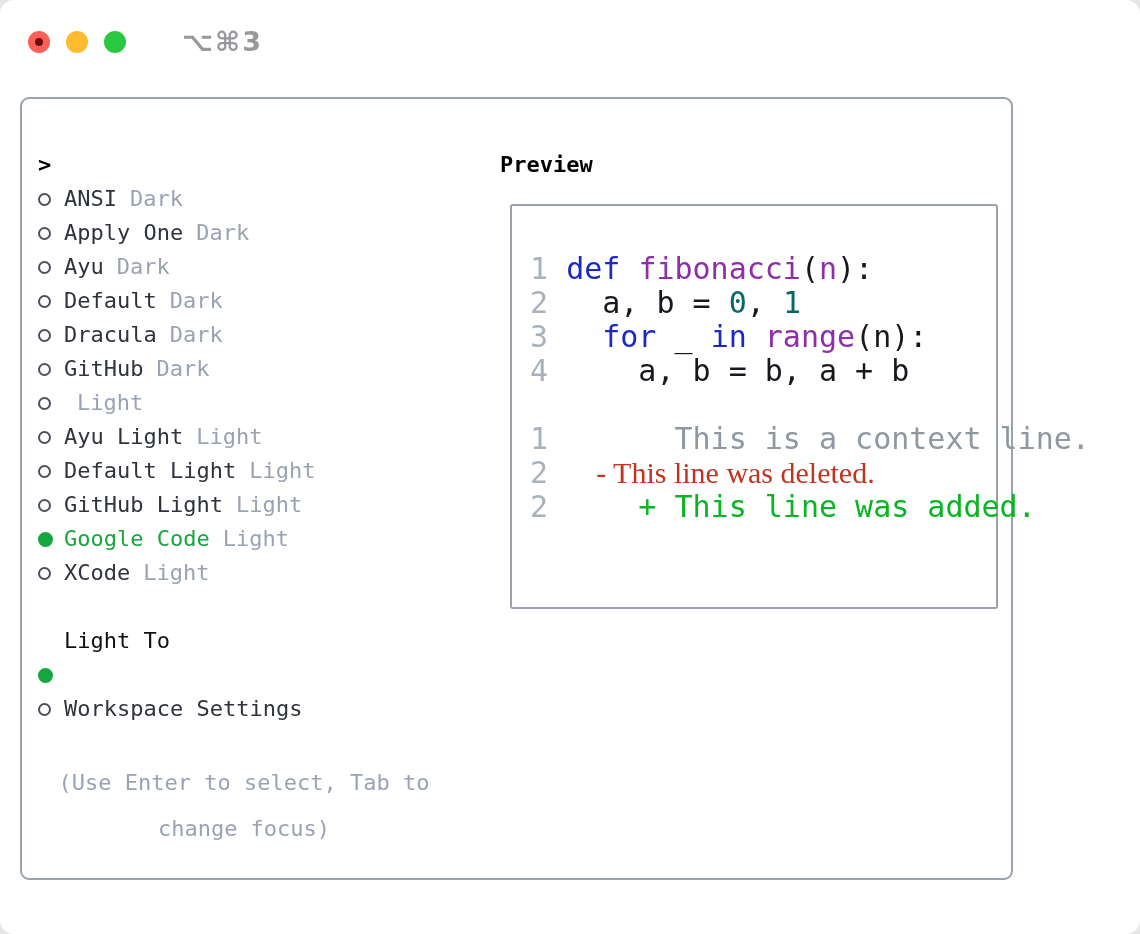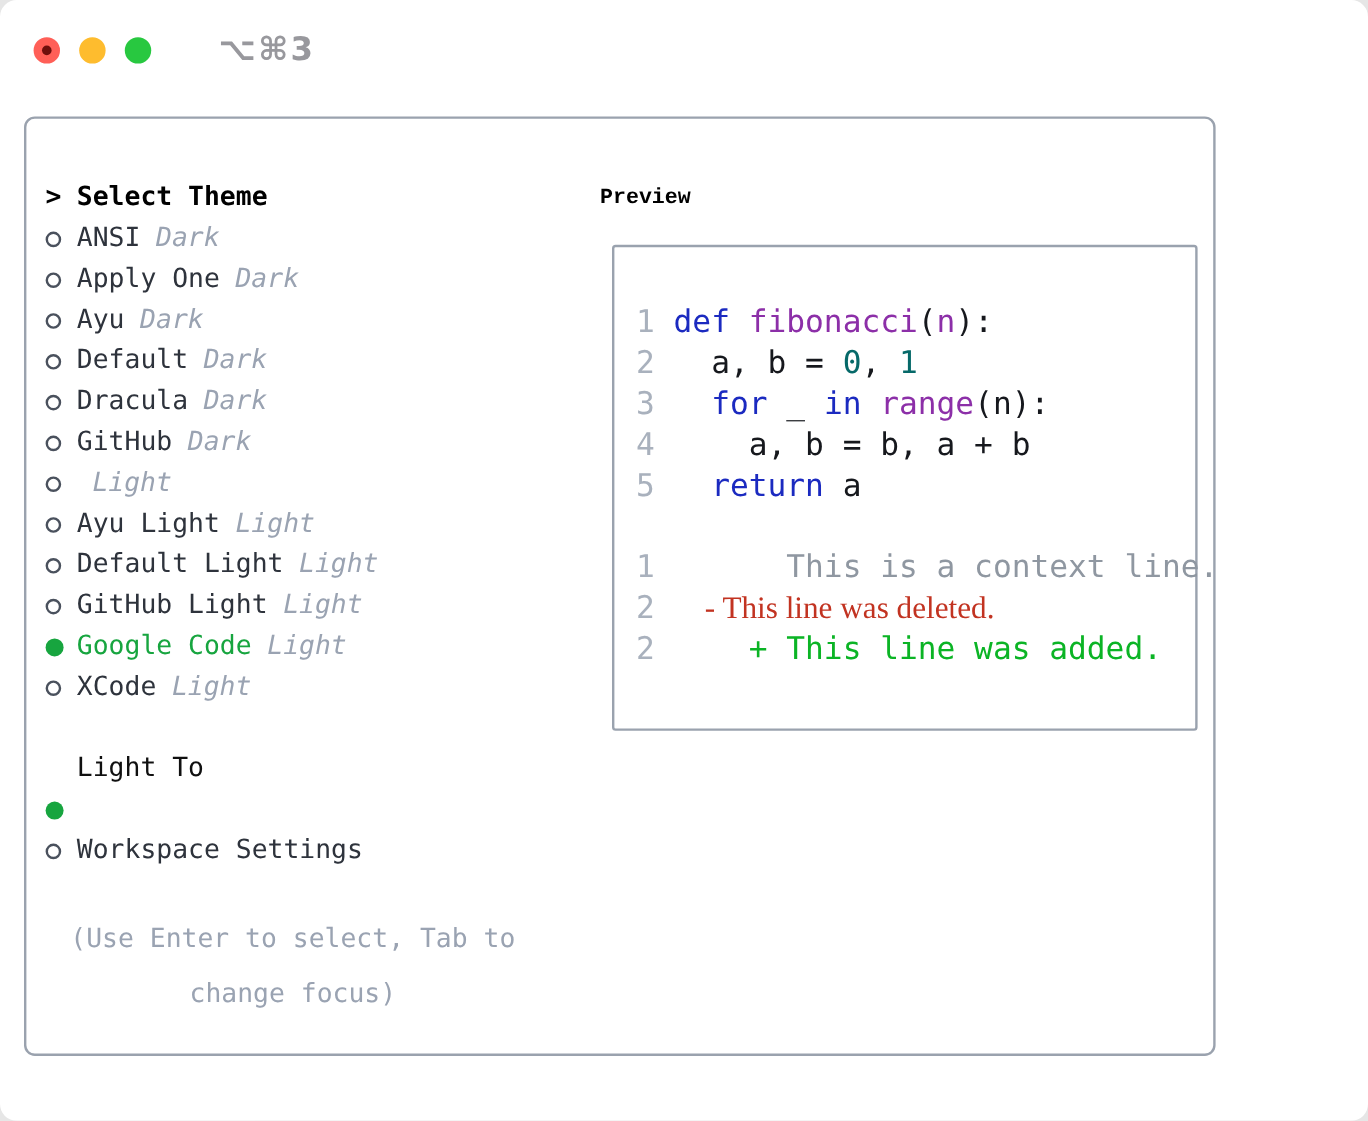--- a/index.html
+++ b/index.html
@@ -21,28 +21,28 @@
   .list{position:absolute;left:16px;top:49px;font-size:22px;line-height:34px;}
   .row{display:flex;align-items:center;height:34px;white-space:pre;}
   .marker{width:26px;flex:none;display:flex;align-items:center;}
   .prompt{color:#000;font-weight:bold;}
   .radio{width:13px;height:13px;border:2px solid #4a515d;border-radius:50%;box-sizing:border-box;}
   .radio.sel{width:15px;height:15px;border:none;background:var(--accent-green);}
   .hdr{color:#000;font-weight:bold;}
   .hdr2{color:#101010;}
   .name{color:var(--name-dark);}
   .name.sel{color:var(--accent-green);}
-  .variant{color:var(--muted-gray);margin-left:13px;font-style:italic;}
+  .variant{color:var(--muted-gray);margin-left:13px;}
   .spacer{height:34px;}
   .hint{width:412px;color:var(--muted-gray);line-height:46px;text-align:center;}
   
-  .preview-title{position:absolute;left:478px;top:49px;font-size:18px;line-height:34px;font-weight:bold;color:#000;font-family:Liberation Mono, monospace;}
+  .preview-title{position:absolute;left:478px;top:49px;font-size:22px;line-height:34px;font-weight:bold;color:#000;}
   .preview-box{position:absolute;left:488px;top:105px;width:488px;height:405px;box-sizing:border-box;
                border:2px solid var(--border-gray);border-radius:3px;padding:46px 0 0 18px;}
-  .code-line{font-size:26px;line-height:34px;white-space:pre;}
+  .code-line{font-size:30px;line-height:34px;white-space:pre;}
   .code-line .num{color:var(--line-number-gray);}
   .seg.pl{color:var(--code-plain);}
   .seg.kw{color:var(--keyword-blue);}
   .seg.fn{color:var(--function-purple);}
   .seg.lit{color:var(--literal-teal);}
   .seg.ctx{color:var(--context-gray);text-align:right;}
   .seg.del{color:var(--deleted-red);font-family:Liberation Serif, serif;}
   .seg.add{color:var(--added-green);}
 </style>
 </head>
@@ -55,21 +55,20 @@
     <div class="dot dot-min"></div>
     <div class="dot dot-max"></div>
     <div class="win-title">⌥⌘3</div>
   </div>
 
   <div class="main-box">
 
     <div class="list">
       <div class="row">
         <span class="marker prompt">&gt;</span>
-        <span class="hdr">Select Theme</span>
       </div>
 
       <div id="theme-list">
           <div class="row"><span class="marker"><span class="radio"></span></span><span class="name">ANSI</span><span class="variant">Dark</span></div>
           <div class="row"><span class="marker"><span class="radio"></span></span><span class="name">Apply One</span><span class="variant">Dark</span></div>
           <div class="row"><span class="marker"><span class="radio"></span></span><span class="name">Ayu</span><span class="variant">Dark</span></div>
           <div class="row"><span class="marker"><span class="radio"></span></span><span class="name">Default</span><span class="variant">Dark</span></div>
           <div class="row"><span class="marker"><span class="radio"></span></span><span class="name">Dracula</span><span class="variant">Dark</span></div>
           <div class="row"><span class="marker"><span class="radio"></span></span><span class="name">GitHub</span><span class="variant">Dark</span></div>
           <div class="row"><span class="marker"><span class="radio"></span></span><span class="variant">Light</span></div>
@@ -98,21 +97,20 @@
     </div>
 
     <div class="preview-title">Preview</div>
 
     <div class="preview-box">
       <div id="code-block">
           <div class="code-line"><span class="num">1 </span><span class="seg kw">def</span><span class="seg pl"> </span><span class="seg fn">fibonacci</span><span class="seg pl">(</span><span class="seg fn">n</span><span class="seg pl">):</span></div>
           <div class="code-line"><span class="num">2 </span><span class="seg pl">  a, b = </span><span class="seg lit">0</span><span class="seg pl">, </span><span class="seg lit">1</span></div>
           <div class="code-line"><span class="num">3 </span><span class="seg pl">  </span><span class="seg kw">for</span><span class="seg pl"> _ </span><span class="seg kw">in</span><span class="seg pl"> </span><span class="seg fn">range</span><span class="seg pl">(n):</span></div>
           <div class="code-line"><span class="num">4 </span><span class="seg pl">    a, b = b, a + b</span></div>
-          <div class="code-line"><span class="num">5 </span><span class="seg pl">  </span><span class="seg kw">return</span><span class="seg pl"> a</span></div>
           <div class="code-line"> </div>
           <div class="code-line"><span class="num">1 </span><span class="seg ctx">      This is a context line.</span></div>
           <div class="code-line"><span class="num">2 </span><span class="seg del">    - This line was deleted.</span></div>
           <div class="code-line"><span class="num">2 </span><span class="seg add">    + This line was added.</span></div>
         </div>
     </div>
 
   </div>
 </div>
 

